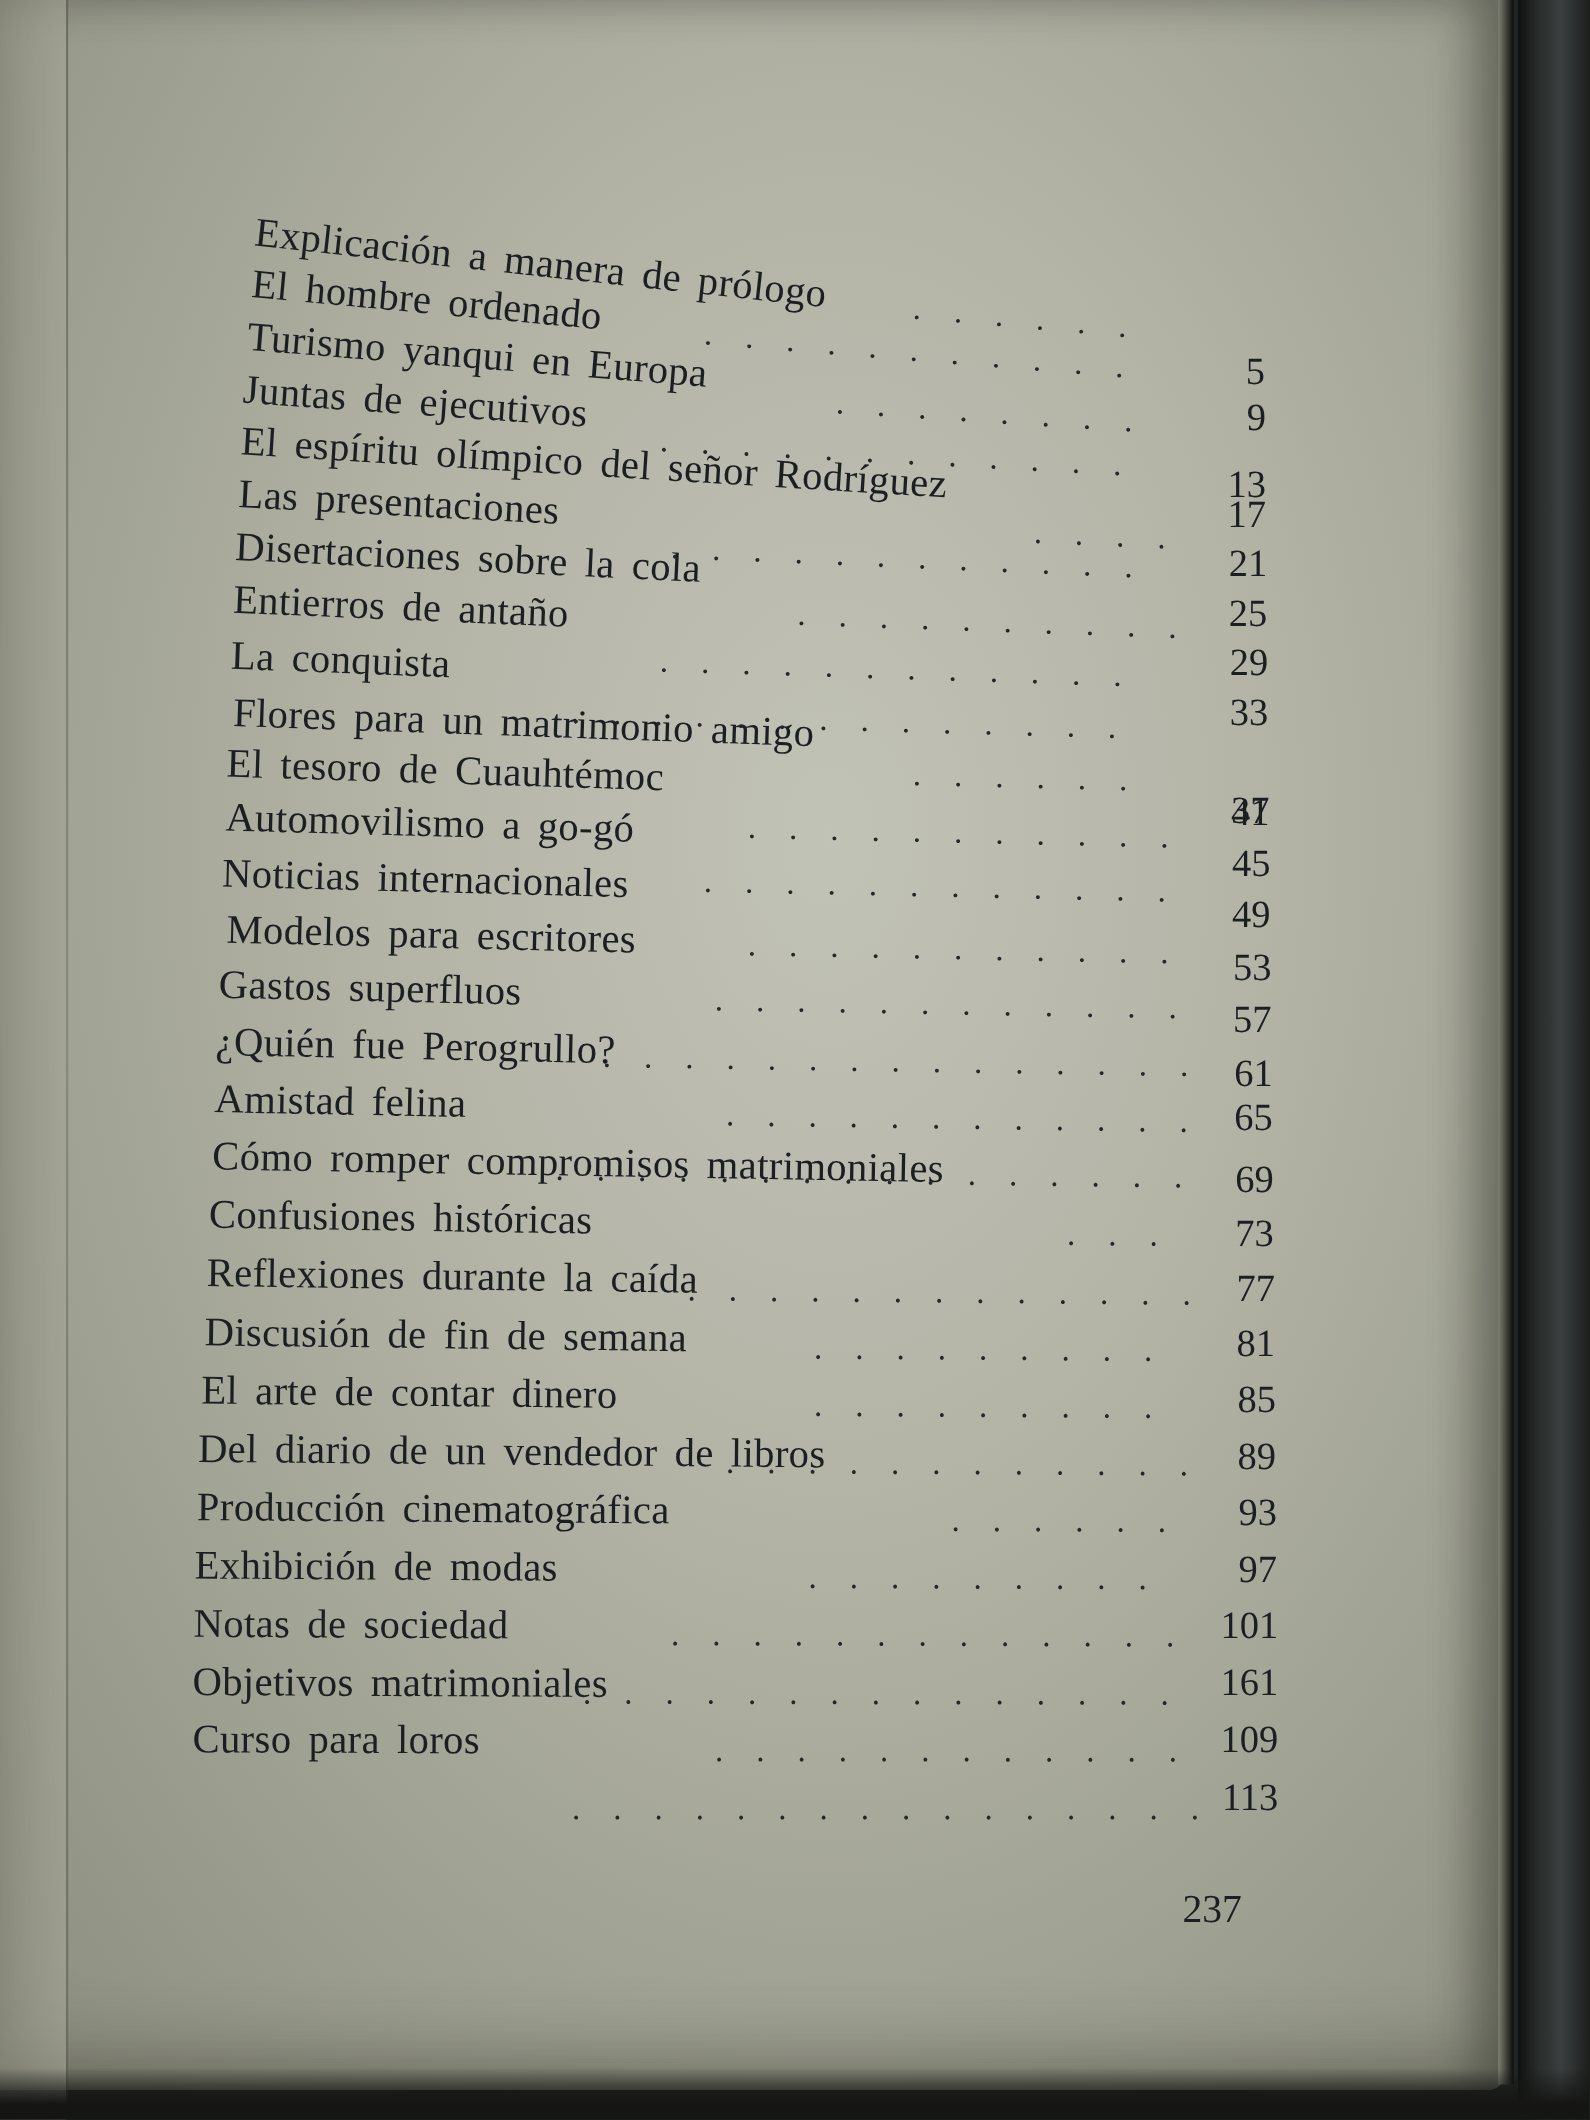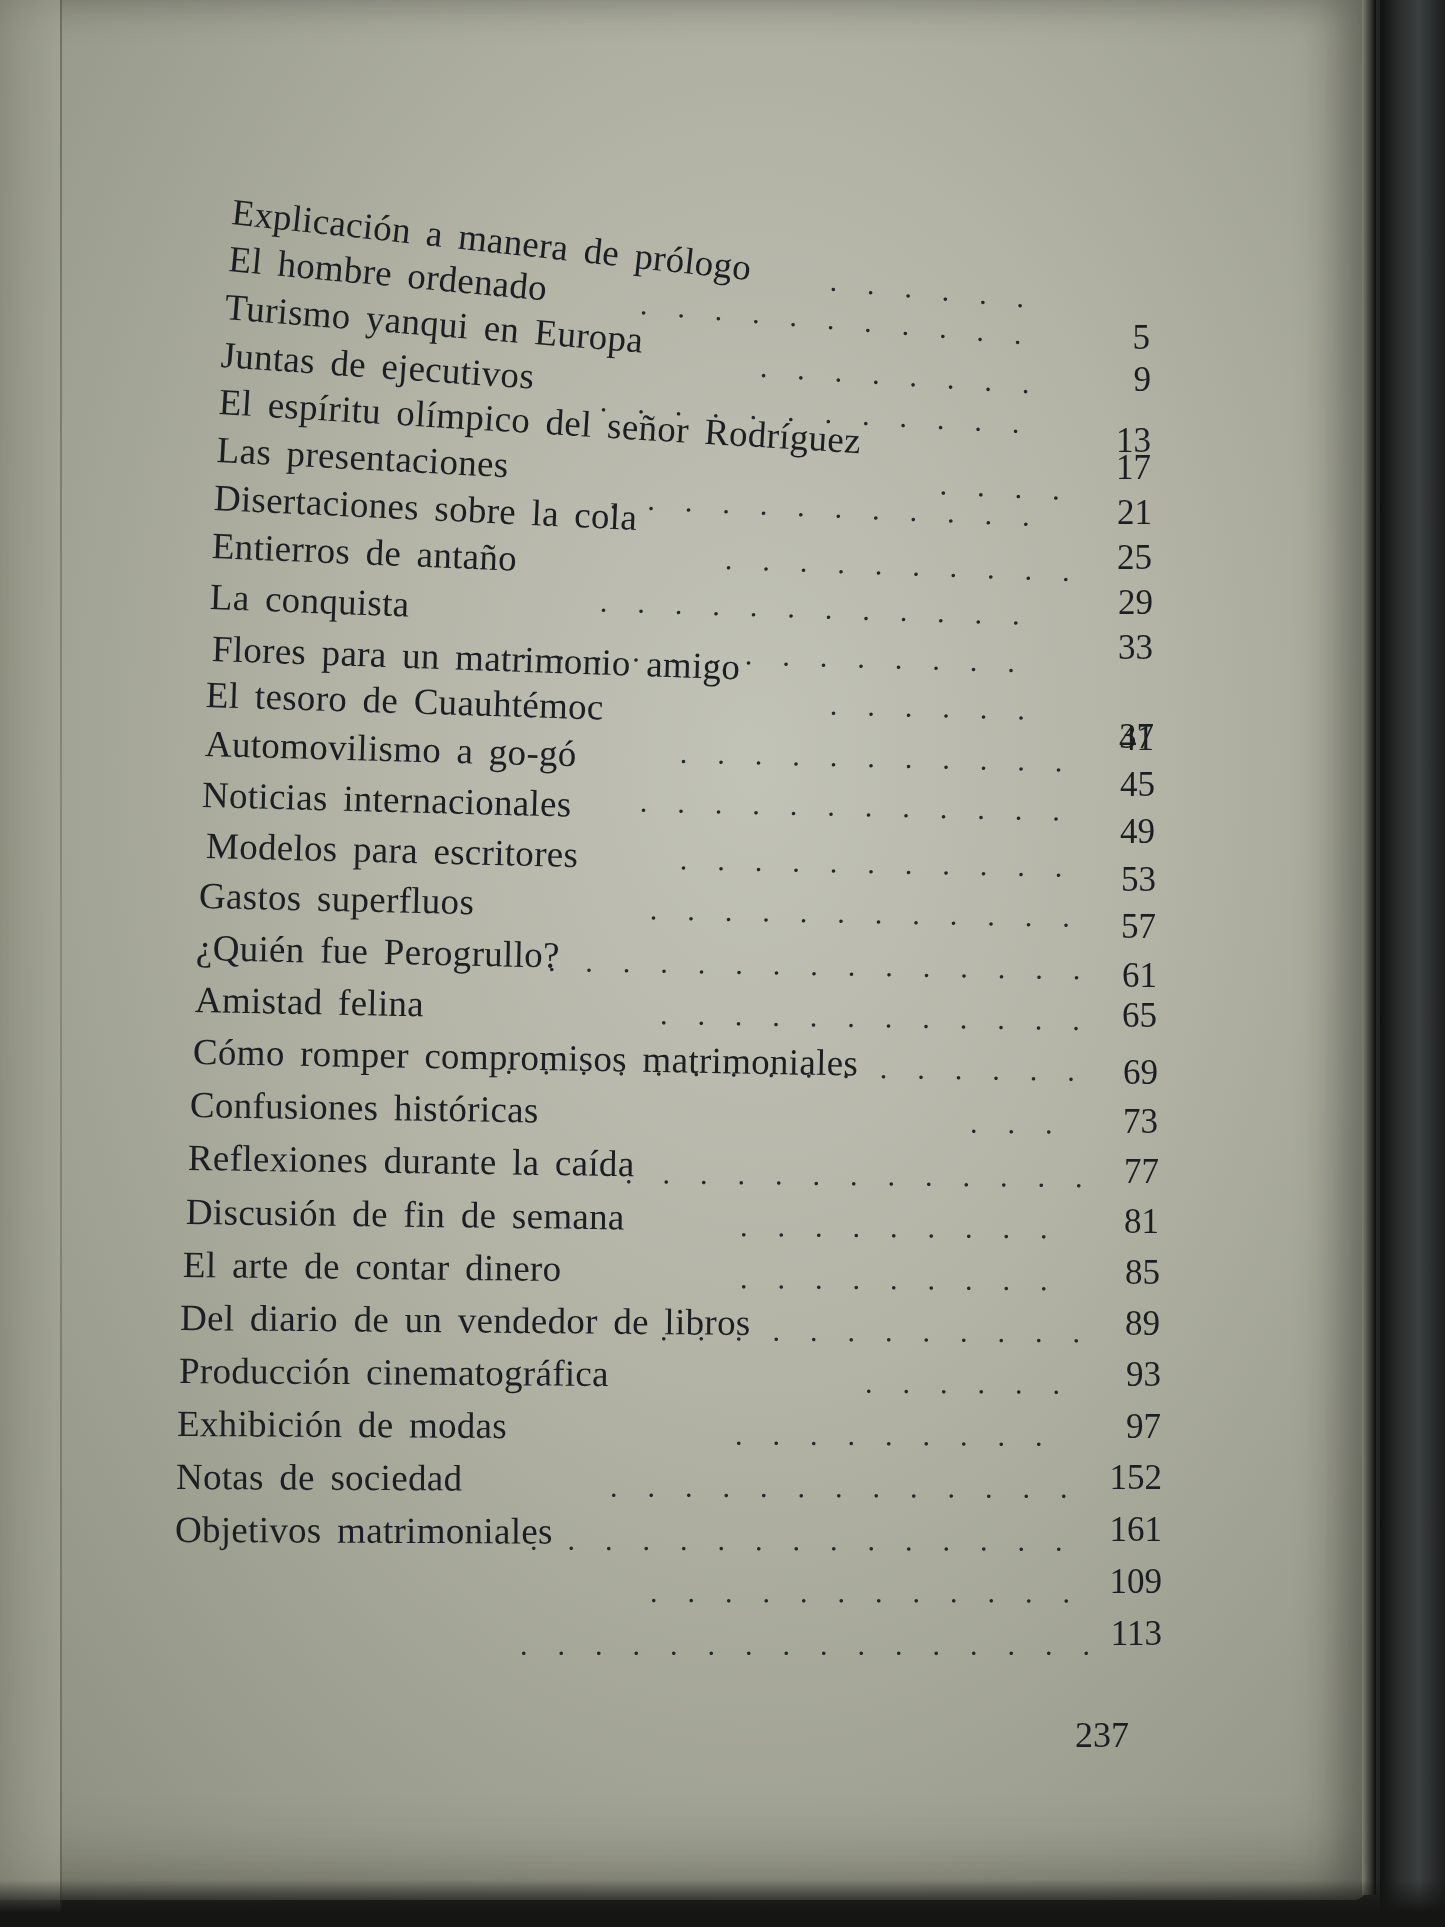--- a/index.html
+++ b/index.html
@@ -199,20 +199,23 @@
       <span class="toc-title">Producción cinematográfica</span>
     </div>
     <div class="toc-entry" style="left:177px; top:1402px; transform: rotate(0.35deg);">
       <span class="toc-title">Exhibición de modas</span>
     </div>
     <div class="toc-entry" style="left:176px; top:1455px; transform: rotate(0.3deg);">
       <span class="toc-title">Notas de sociedad</span>
     </div>
     <div class="toc-entry" style="left:175px; top:1508px; transform: rotate(0.25deg);">
       <span class="toc-title">Objetivos matrimoniales</span>
+    </div>
+    <div class="toc-entry" style="left:175px; top:1560px; transform: rotate(0.2deg);">
+      <span class="toc-title">Curso para loros</span>
     </div>
 
     <div class="toc-leader" style="left:830px; top:272px; transform: rotate(5deg);">.&nbsp;&nbsp;&nbsp;&nbsp;.&nbsp;&nbsp;&nbsp;&nbsp;.&nbsp;&nbsp;&nbsp;&nbsp;.&nbsp;&nbsp;&nbsp;&nbsp;.&nbsp;&nbsp;&nbsp;&nbsp;.</div>
     <div class="toc-leader" style="left:640px; top:302px; transform: rotate(4.5deg);">.&nbsp;&nbsp;&nbsp;&nbsp;.&nbsp;&nbsp;&nbsp;&nbsp;.&nbsp;&nbsp;&nbsp;&nbsp;.&nbsp;&nbsp;&nbsp;&nbsp;.&nbsp;&nbsp;&nbsp;&nbsp;.&nbsp;&nbsp;&nbsp;&nbsp;.&nbsp;&nbsp;&nbsp;&nbsp;.&nbsp;&nbsp;&nbsp;&nbsp;.&nbsp;&nbsp;&nbsp;&nbsp;.&nbsp;&nbsp;&nbsp;&nbsp;.</div>
     <div class="toc-leader" style="left:760px; top:358px; transform: rotate(3.5deg);">.&nbsp;&nbsp;&nbsp;&nbsp;.&nbsp;&nbsp;&nbsp;&nbsp;.&nbsp;&nbsp;&nbsp;&nbsp;.&nbsp;&nbsp;&nbsp;&nbsp;.&nbsp;&nbsp;&nbsp;&nbsp;.&nbsp;&nbsp;&nbsp;&nbsp;.&nbsp;&nbsp;&nbsp;&nbsp;.</div>
     <div class="toc-leader" style="left:600px; top:395px; transform: rotate(3deg);">.&nbsp;&nbsp;&nbsp;&nbsp;.&nbsp;&nbsp;&nbsp;&nbsp;.&nbsp;&nbsp;&nbsp;&nbsp;.&nbsp;&nbsp;&nbsp;&nbsp;.&nbsp;&nbsp;&nbsp;&nbsp;.&nbsp;&nbsp;&nbsp;&nbsp;.&nbsp;&nbsp;&nbsp;&nbsp;.&nbsp;&nbsp;&nbsp;&nbsp;.&nbsp;&nbsp;&nbsp;&nbsp;.&nbsp;&nbsp;&nbsp;&nbsp;.&nbsp;&nbsp;&nbsp;&nbsp;.</div>
     <div class="toc-leader" style="left:940px; top:470px; transform: rotate(2.5deg);">.&nbsp;&nbsp;&nbsp;&nbsp;.&nbsp;&nbsp;&nbsp;&nbsp;.&nbsp;&nbsp;&nbsp;&nbsp;.</div>
     <div class="toc-leader" style="left:610px; top:490px; transform: rotate(2.4deg);">.&nbsp;&nbsp;&nbsp;&nbsp;.&nbsp;&nbsp;&nbsp;&nbsp;.&nbsp;&nbsp;&nbsp;&nbsp;.&nbsp;&nbsp;&nbsp;&nbsp;.&nbsp;&nbsp;&nbsp;&nbsp;.&nbsp;&nbsp;&nbsp;&nbsp;.&nbsp;&nbsp;&nbsp;&nbsp;.&nbsp;&nbsp;&nbsp;&nbsp;.&nbsp;&nbsp;&nbsp;&nbsp;.&nbsp;&nbsp;&nbsp;&nbsp;.&nbsp;&nbsp;&nbsp;&nbsp;.</div>
     <div class="toc-leader" style="left:725px; top:548px; transform: rotate(2deg);">.&nbsp;&nbsp;&nbsp;&nbsp;.&nbsp;&nbsp;&nbsp;&nbsp;.&nbsp;&nbsp;&nbsp;&nbsp;.&nbsp;&nbsp;&nbsp;&nbsp;.&nbsp;&nbsp;&nbsp;&nbsp;.&nbsp;&nbsp;&nbsp;&nbsp;.&nbsp;&nbsp;&nbsp;&nbsp;.&nbsp;&nbsp;&nbsp;&nbsp;.&nbsp;&nbsp;&nbsp;&nbsp;.</div>
     <div class="toc-leader" style="left:600px; top:591px; transform: rotate(1.8deg);">.&nbsp;&nbsp;&nbsp;&nbsp;.&nbsp;&nbsp;&nbsp;&nbsp;.&nbsp;&nbsp;&nbsp;&nbsp;.&nbsp;&nbsp;&nbsp;&nbsp;.&nbsp;&nbsp;&nbsp;&nbsp;.&nbsp;&nbsp;&nbsp;&nbsp;.&nbsp;&nbsp;&nbsp;&nbsp;.&nbsp;&nbsp;&nbsp;&nbsp;.&nbsp;&nbsp;&nbsp;&nbsp;.&nbsp;&nbsp;&nbsp;&nbsp;.&nbsp;&nbsp;&nbsp;&nbsp;.</div>
@@ -254,20 +257,20 @@
     <div class="toc-page" style="left:1077px; top:956px;">61</div>
     <div class="toc-page" style="left:1077px; top:968px;margin-top:28px;">65</div>
     <div class="toc-page" style="left:1078px; top:1053px;">69</div>
     <div class="toc-page" style="left:1078px; top:1102px;">73</div>
     <div class="toc-page" style="left:1079px; top:1152px;">77</div>
     <div class="toc-page" style="left:1079px; top:1202px;">81</div>
     <div class="toc-page" style="left:1080px; top:1253px;">85</div>
     <div class="toc-page" style="left:1080px; top:1304px;">89</div>
     <div class="toc-page" style="left:1081px; top:1355px;">93</div>
     <div class="toc-page" style="left:1081px; top:1407px;">97</div>
-    <div class="toc-page" style="left:1082px; top:1458px;">152</div>
+    <div class="toc-page" style="left:1082px; top:1458px;">101</div>
     <div class="toc-page" style="left:1082px; top:1510px;">161</div>
     <div class="toc-page" style="left:1082px; top:1562px;">109</div>
     <div class="toc-page" style="left:1082px; top:1614px;">113</div>
 
     <div class="folio">237</div>
   </div>
 </div>
 
 </body></html>

